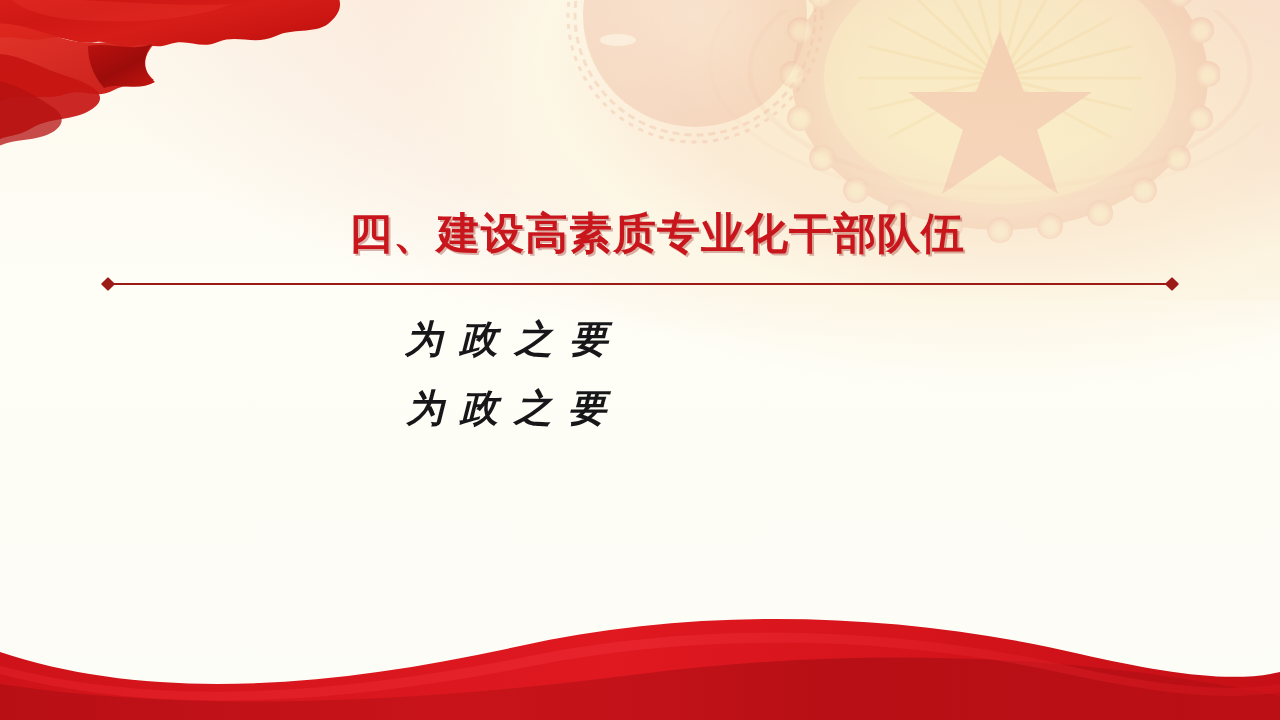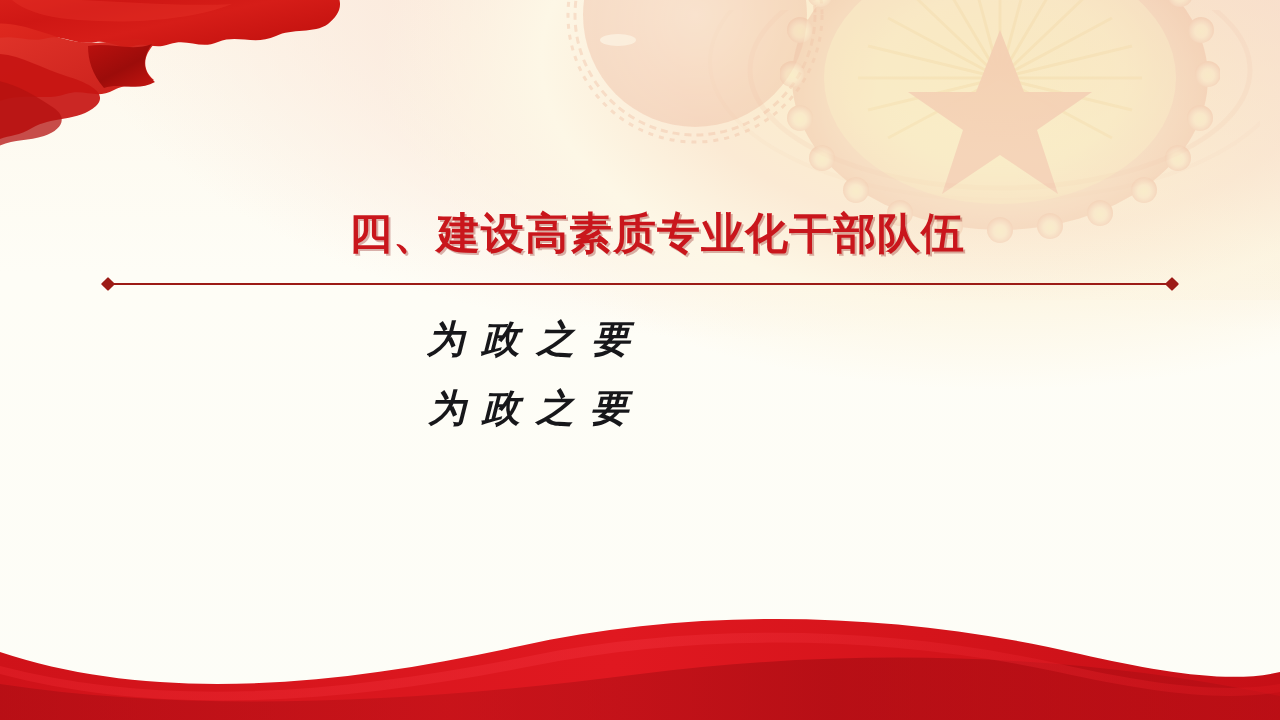--- a/index.html
+++ b/index.html
@@ -107,21 +107,20 @@
   .diamond.left  { left: 0px; }
   .diamond.right { right: 0px; }
 
   
   .couplet {
     position: absolute;
     left: 0; top: 304px;
     width: 1012px;
     text-align: center;
     color: #17171a;
-    padding-left: 22px;
   }
   .couplet-line {
     font-family: "DejaVu Serif", "Liberation Serif", serif;
     font-size: 38px;
     font-weight: 600;
     font-style: italic;
     letter-spacing: 17px;
     line-height: 1.82;
     text-indent: 17px;
     white-space: nowrap;

